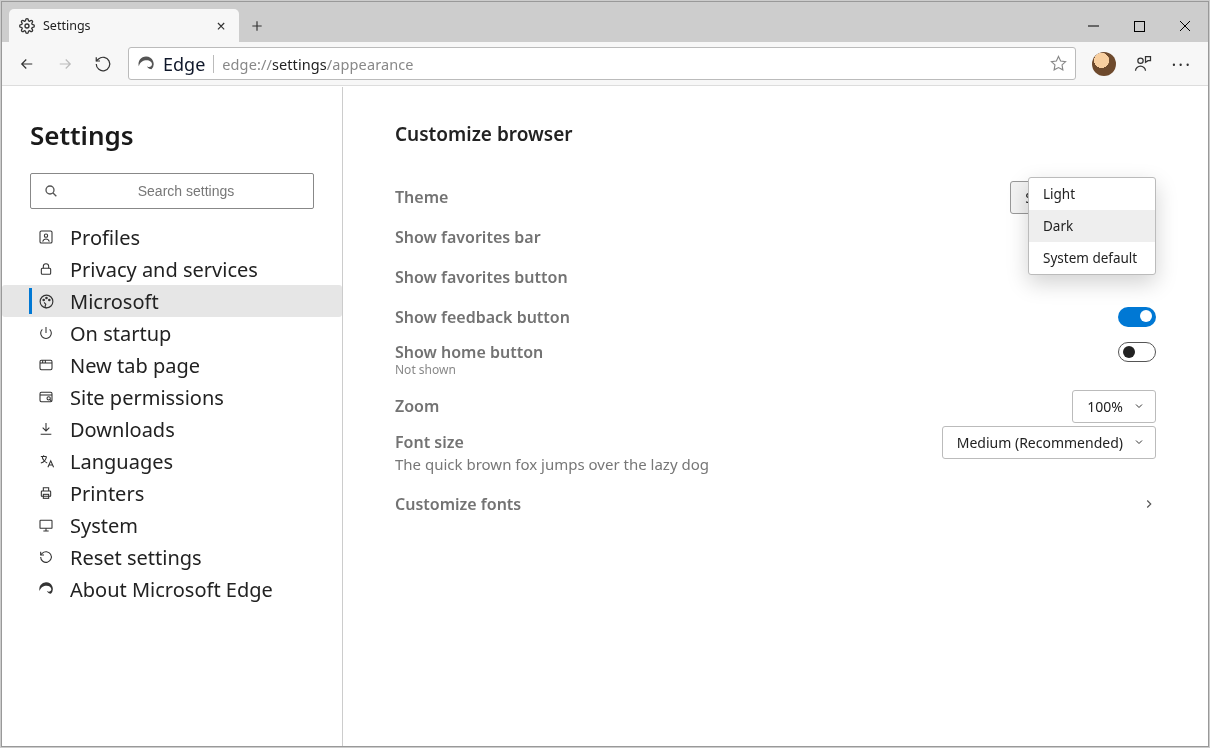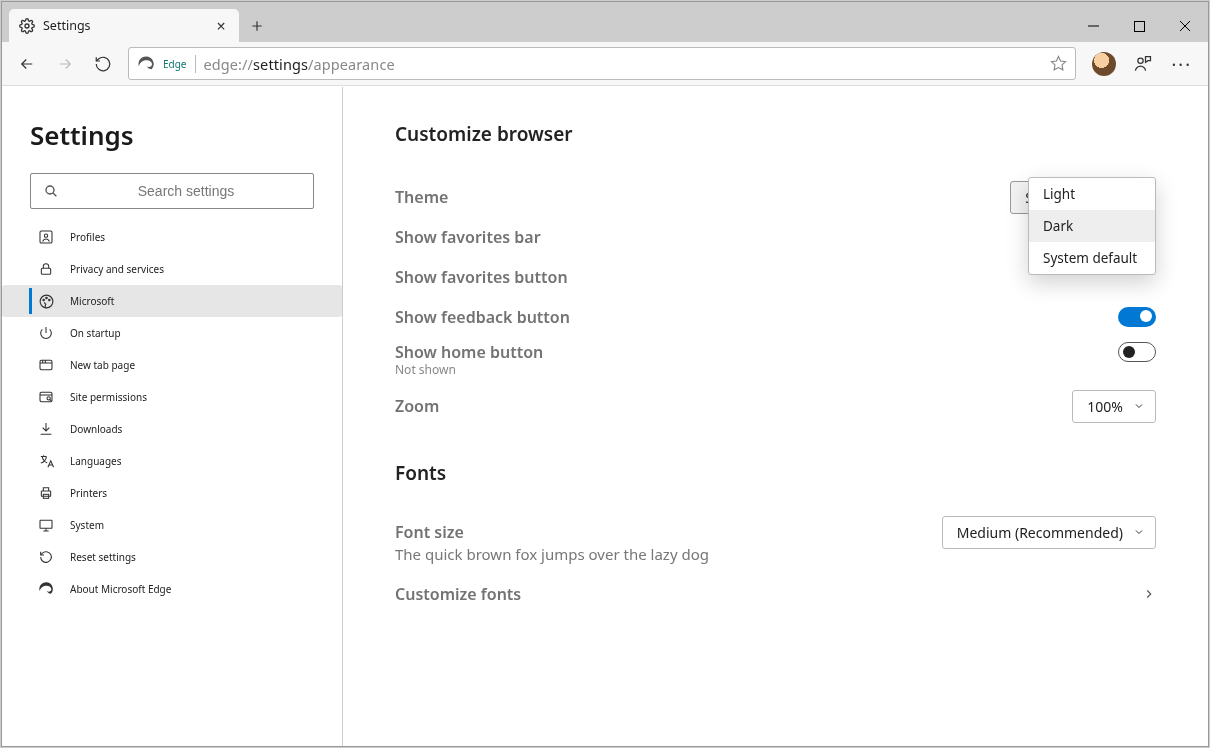--- a/index.html
+++ b/index.html
@@ -16,40 +16,40 @@
   .newtab { width:36px; height:33px; margin-top:7px; display:flex; align-items:center; justify-content:center; color:#444; font-size:18px; }
   .win-controls { margin-left:auto; display:flex; }
   .win-btn { width:46px; height:32px; display:flex; align-items:center; justify-content:center; color:#000; }
 
   
   .toolbar { height:44px; background:#f7f7f7; display:flex; align-items:center; padding:0 6px; border-bottom:1px solid #ddd; }
   .tool-btn { width:38px; height:38px; display:flex; align-items:center; justify-content:center; color:#555; border-radius:3px; }
   .tool-btn.disabled { color:#bbb; }
   .addr-wrap { flex:1; display:flex; align-items:center; height:33px; background:#fff; border:1px solid #bbb; border-radius:3px; margin:0 8px 0 6px; padding:0 8px; }
   .edge-ico { width:18px; height:18px; }
-  .addr-edge-label { font-size:10px; color:#0f766e; margin:0 8px; }
+  .addr-edge-label { font-size:18px; color:#0f172a; margin:0 8px; }
   .addr-sep { width:1px; height:18px; background:#bbb; margin-right:8px; }
   .addr-url { font-size:14.5px; color:#888; letter-spacing:.1px; }
   .addr-url .dark { color:#222; }
   .addr-star { margin-left:auto; color:#888; }
   .avatar { width:24px; height:24px; border-radius:50%; background:radial-gradient(circle at 40% 35%, #f8cfa0 0 35%, #6e4a2d 36% 100%); margin:0 8px; }
   .dots { font-size:18px; color:#333; letter-spacing:2px; padding:0 10px; }
 
   
   .content { position:absolute; top:85px; bottom:0; left:0; right:0; display:flex; background:#fff; }
   .sidebar { width:341px; border-right:1px solid #ccc; padding-top:30px; }
   .sidebar-inner { padding:0 28px; }
   .settings-title { font-size:26px; font-weight:650; margin:0 0 20px 0; color:#1a1a1a; }
   .search-box { display:flex; align-items:center; border:1px solid #888; height:36px; border-radius:2px; padding:0 10px 0 12px; margin:0 0 12px 0;}
   .search-box .mag { width:16px; height:16px; margin-right:10px; color:#555;}
   .search-box input { border:none; outline:none; font-size:14px; flex:1; background:transparent; color:#222;text-align:center; }
   .search-box input::placeholder { color:#777; }
 
   .nav-list { list-style:none; padding:0; margin:4px 0 0 0; }
-  .nav-item { display:flex; align-items:center; height:32px; padding-left:38px; font-size:10px; color:#222; position:relative; border-radius:3px; margin:0 -28px 0 -28px; padding-right:8px; padding-left: 36px; }
+  .nav-item { display:flex; align-items:center; height:32px; padding-left:38px; font-size:20px; color:#222; position:relative; border-radius:3px; margin:0 -28px 0 -28px; padding-right:8px; padding-left: 36px; }
   .nav-item .ico { position:absolute; left:36px; width:18px; text-align:center; color:#333; }
   .nav-item .text { margin-left:32px; }
   .nav-item.active { background:#e6e6e6; }
   .nav-item.active::before { content:''; position:absolute; left:27px; top:3px; bottom:3px; width:3px; background:#0078d4; }
 
   
   .main { flex:1; padding:34px 52px 16px 52px; position:relative; }
   .section-title { font-size:19px; font-weight:600; color:#222; margin:0 0 30px 0;}
   .row { display:flex; align-items:center; height:40px; }
   .row-label { font-size:16px; font-weight:600; color:#737373; }
@@ -337,21 +337,20 @@
         <div class="ctrl dropdown-btn" style="min-width:80px">
           <span>100%</span>
           <span class="chev">
               <svg width="12" height="12" viewBox="0 0 24 24" fill="none" stroke="#333" stroke-width="2">
                 <path d="M6 9l6 6 6-6"></path>
               </svg>
             </span>
         </div>
       </div>
 
-      <h2 class="section-title" style="margin-top:34px">Fonts</h2>
 
       <div class="row" style="height:32px">
         <span class="row-label">Font size</span>
         <div class="ctrl dropdown-btn" style="min-width:200px">
           <span>Medium (Recommended)</span>
           <span class="chev">
               <svg width="12" height="12" viewBox="0 0 24 24" fill="none" stroke="#333" stroke-width="2">
                 <path d="M6 9l6 6 6-6"></path>
               </svg>
             </span>

